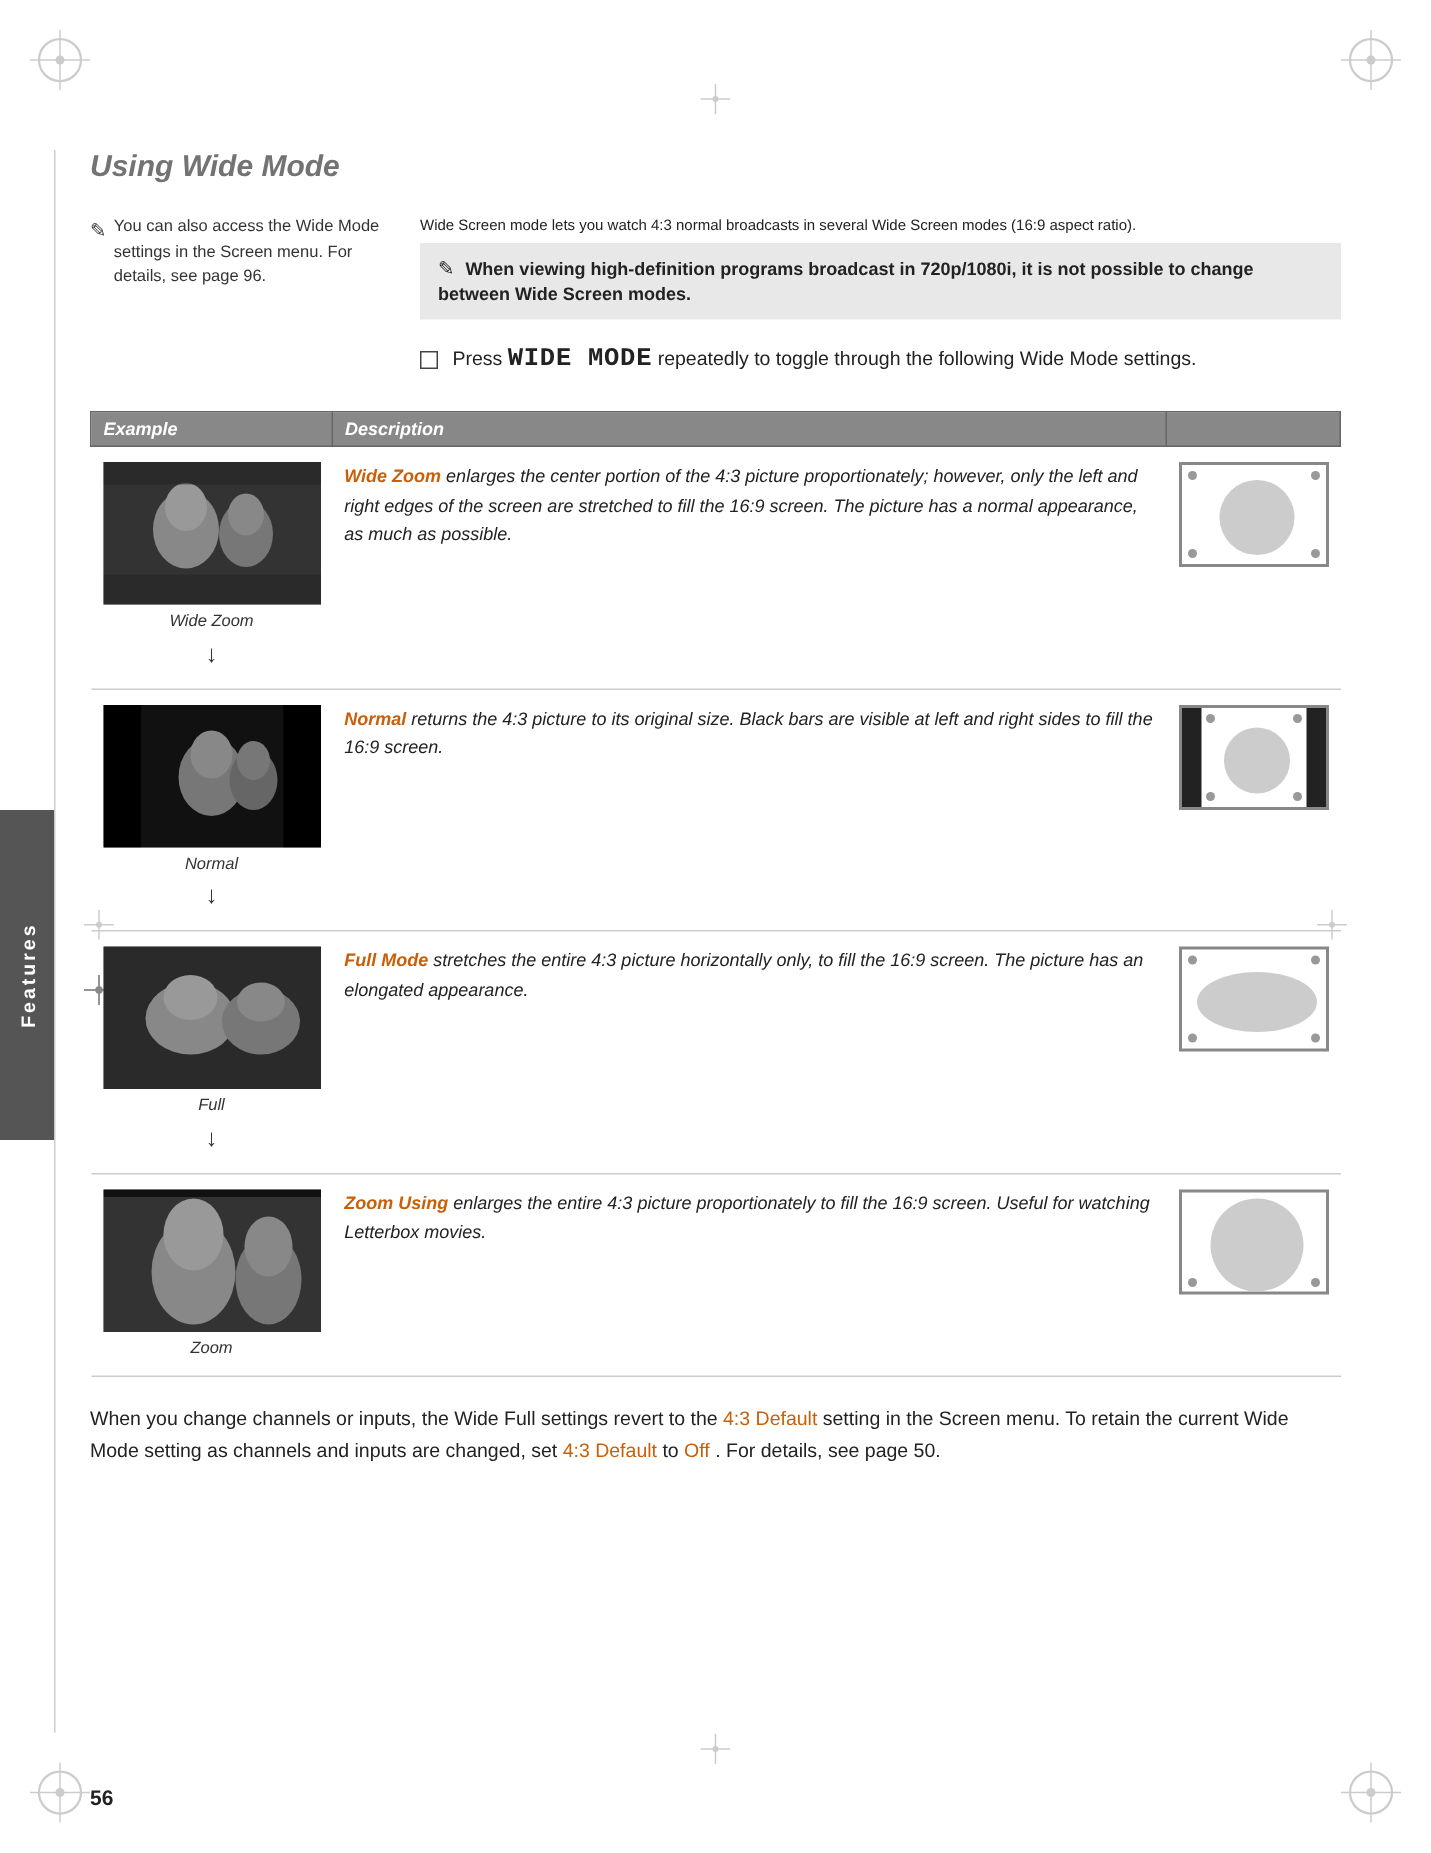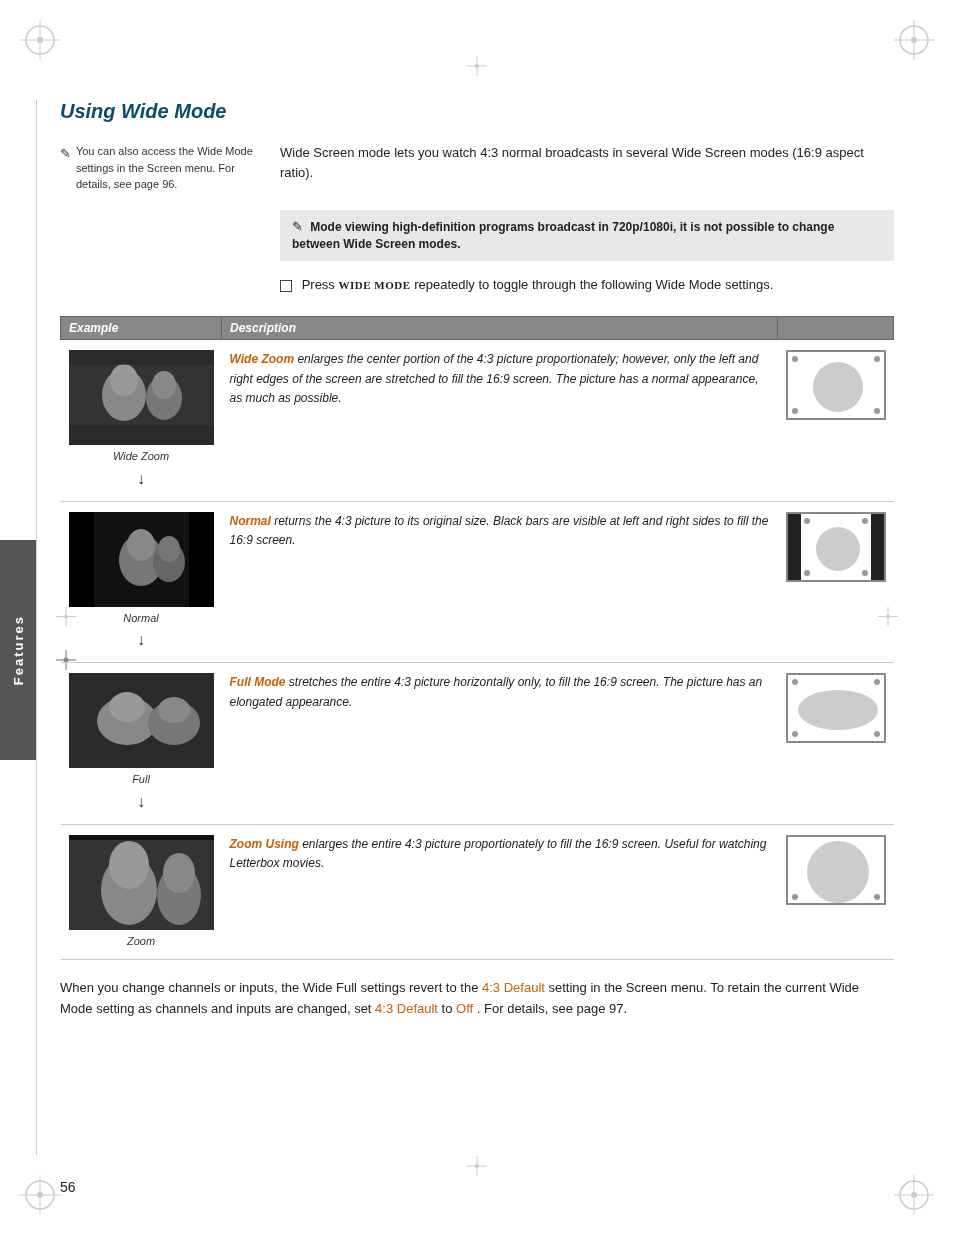--- a/index.html
+++ b/index.html
@@ -54,21 +54,21 @@
       right: 60px;
       bottom: 80px;
     }
 
     
     .page-title {
       font-size: 20px;
       font-style: italic;
       font-weight: bold;
       margin-bottom: 20px;
-      color: #0c4a6e;
+      color: #737373;
     }
 
     
     .intro-section {
       display: flex;
       gap: 20px;
       margin-bottom: 18px;
     }
     .intro-left {
       width: 200px;
@@ -212,24 +212,24 @@
     .bottom-text {
       margin-top: 18px;
       font-size: 13px;
       line-height: 1.6;
       color: #222;
     }
 
     
     .page-number {
       position: absolute;
-      bottom: 40px;
+      bottom: 29px;
       left: 60px;
       font-size: 14px;
-      font-weight: normal;
+      font-weight: bold;
     }
 
     
     .vert-line-col {
       border-left: 1px solid #bbb;
       padding-left: 8px;
     }
 
     .example-col-inner {
       display: flex;
@@ -325,31 +325,31 @@
   <div class="intro-section">
 
     <div class="intro-left">
       <div class="side-note">
         <span class="side-note-icon">✎</span>
         <span>You can also access the Wide Mode settings in the Screen menu. For details, see page 96.</span>
       </div>
     </div>
 
     <div class="intro-right">
-      <p style="font-size:13px;line-height:1.5;margin-bottom:28px;">Wide Screen mode lets you watch 4:3 normal broadcasts in several Wide Screen modes (16:9 aspect ratio).</p>
+      <p style="font-size:10px;line-height:1.5;margin-bottom:4px;">Wide Screen mode lets you watch 4:3 normal broadcasts in several Wide Screen modes (16:9 aspect ratio).</p>
 
       <div class="note-box">
         <span style="font-size:13px;margin-right:4px;">✎</span>
-        <strong><span>Mode viewing high-definition programs broadcast in 720p/1080i, it is not possible to change between Wide Screen modes.</span></strong>
+        <strong><span>When viewing high-definition programs broadcast in 720p/1080i, it is not possible to change between Wide Screen modes.</span></strong>
       </div>
 
       <p class="press-instruction">
         <span style="display:inline-block;width:12px;height:12px;border:1.5px solid #444;margin-right:6px;vertical-align:middle;"></span>
         <span>Press</span>
-        <span class="mono" style="font-family:Liberation Serif, serif;font-size:11px;letter-spacing:0.5px;font-weight:bold;text-align:center;">WIDE MODE</span>
+        <span class="mono" style="font-family:Liberation Mono, monospace;font-size:17px;letter-spacing:0.5px;font-weight:bold;text-align:center;">WIDE MODE</span>
         <span>repeatedly to toggle through the following Wide Mode settings.</span>
       </p>
     </div>
   </div>
 
   <table class="modes-table">
     <thead>
       <tr>
         <th class="col-example">Example</th>
         <th class="col-desc">Description</th>
@@ -511,19 +511,19 @@
   </table>
 
   <div class="bottom-text">
     <p>
       <span>When you change channels or inputs, the Wide Full settings revert to the </span>
       <span style="color:#c8600a;">4:3 Default</span>
       <span> setting in the Screen menu. To retain the current Wide Mode setting as channels and inputs are changed, set </span>
       <span style="color:#c8600a;">4:3 Default</span>
       <span> to </span>
       <span style="color:#c8600a;">Off</span>
-      <span>. For details, see page 97.</span>
+      <span>. For details, see page 50.</span>
     </p>
   </div>
 
 </div>
 
 <div class="page-number">56</div>
 
 </body></html>

